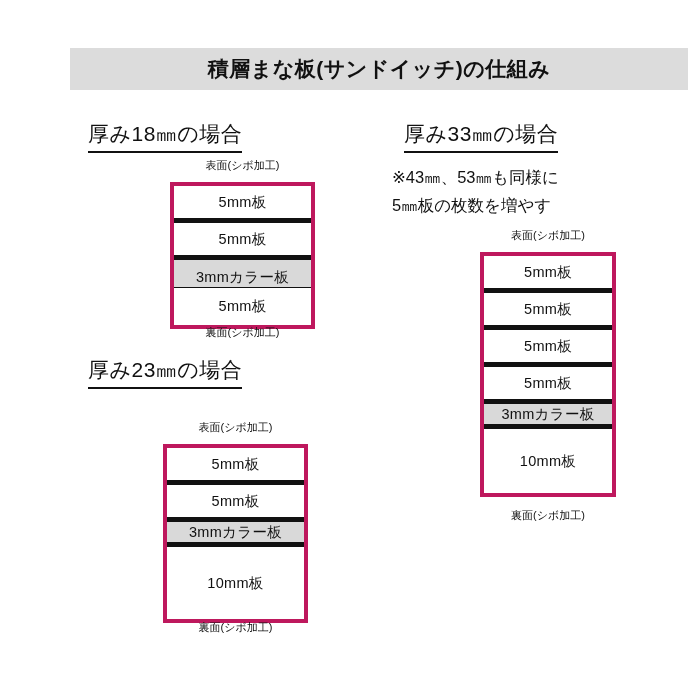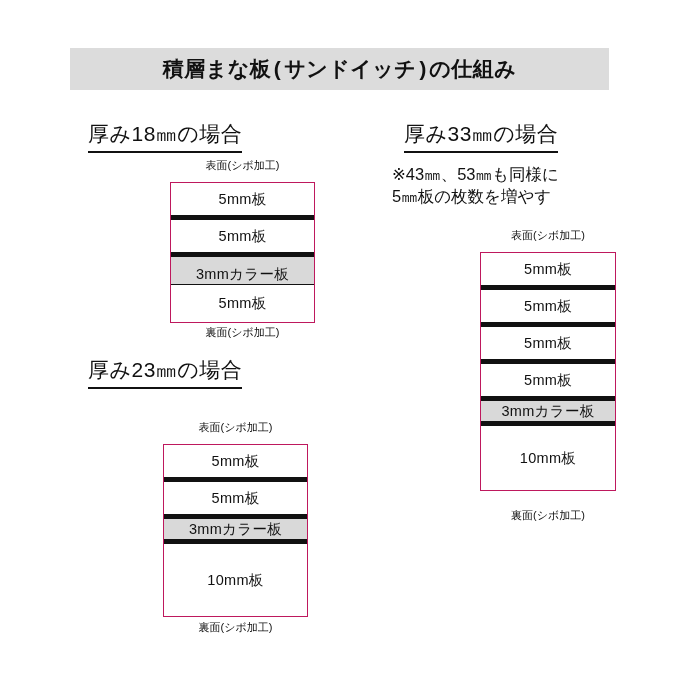--- a/index.html
+++ b/index.html
@@ -14,27 +14,26 @@
     font-family: "Liberation Sans", "DejaVu Sans", sans-serif;
     color: #1a1a1a;
     overflow: hidden;
   }
 
   
   #title-banner {
     position: absolute;
     left: 70px;
     top: 48px;
-    width: 539px;
+    width: 618px;
     height: 42px;
     background: #dcdcdc;
     display: flex;
     align-items: center;
     justify-content: center;
-    font-family: Liberation Mono, monospace;
   }
   #title-banner .title-text {
     font-size: 21px;
     font-weight: bold;
     letter-spacing: 0.5px;
     color: #111;
   }
 
   
   .section-heading {
@@ -47,39 +46,39 @@
     border-bottom: 2px solid #111;
     white-space: nowrap;
   }
 
   
   #note-33 {
     position: absolute;
     left: 392px;
     top: 163px;
     font-size: 16.5px;
-    line-height: 22px;
+    line-height: 28px;
     color: #111;
     white-space: pre-line;
   }
 
   
   .diagram {
     position: absolute;
   }
   .surface-label {
     position: absolute;
     font-size: 11px;
     color: #111;
     white-space: nowrap;
     text-align: center;
   }
   .stack {
     position: absolute;
-    border: 1px solid #be185d;
+    border: 4px solid #be185d;
     background: #6d28d9;
     box-sizing: border-box;
   }
   .layer {
     position: relative;
     display: flex;
     align-items: center;
     justify-content: center;
     box-sizing: border-box;
     font-size: 14.5px;

